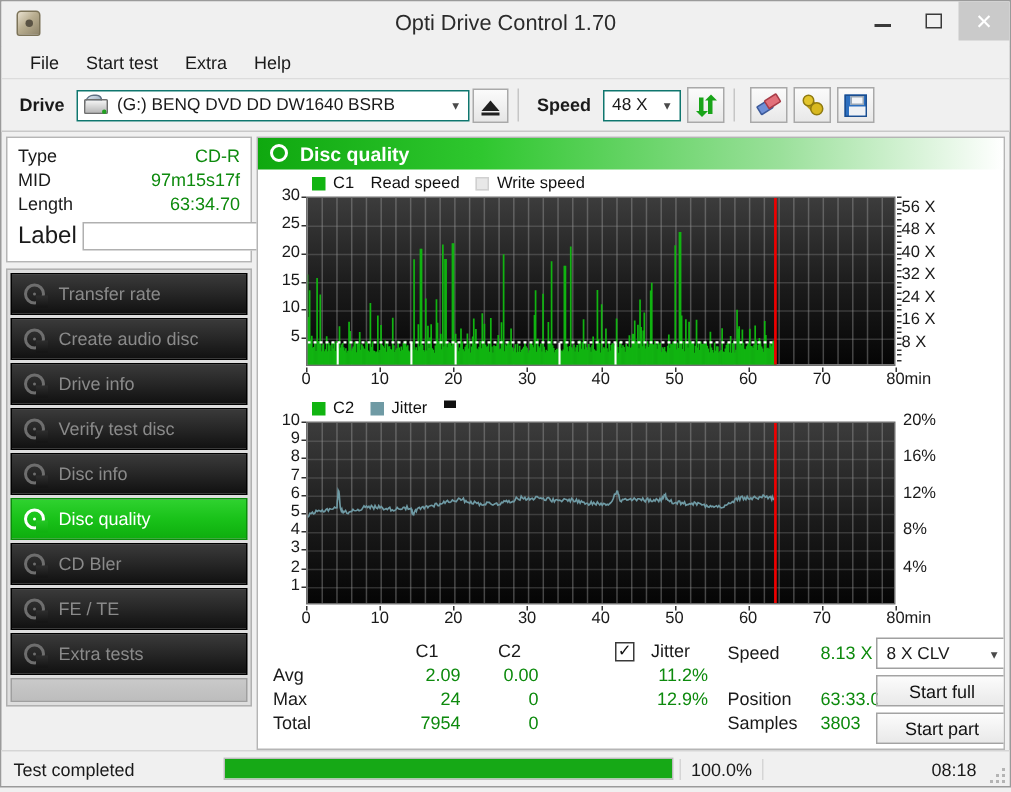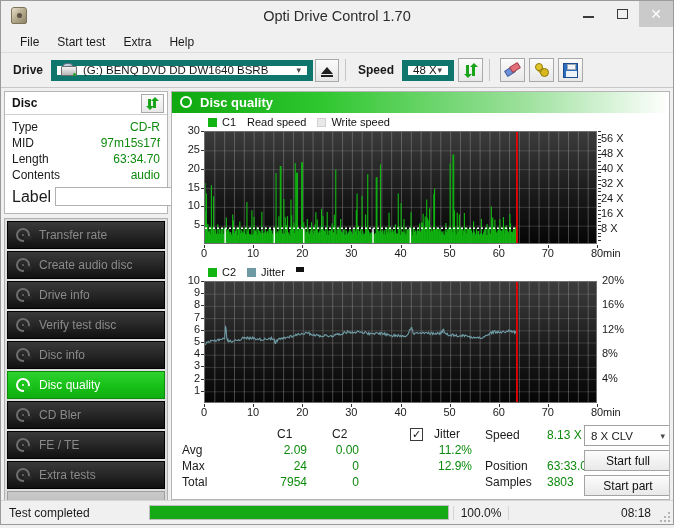--- a/index.html
+++ b/index.html
@@ -73,21 +73,21 @@
   .toolbar {
     height: 35px; flex: 0 0 35px;
     display: flex; align-items: center;
     padding: 0 6px;
     background: #f0f0f0;
     border-bottom: 1px solid #c8c8c8;
   }
   .tb-label { font-weight: bold; font-size: 12px; color: #1a1a1a; margin: 0 8px 0 6px; }
   .combo {
     height: 21px;
-    border: 6px solid #0f766e;
+    border: 1px solid #0f766e;
     background: #fff;
     display: flex; align-items: center;
     position: relative;
     font-size: 11.5px; color: #1a1a1a;
   }
   .combo .chev {
     position: absolute; right: 6px; top: 50%; transform: translateY(-50%);
     font-size: 9px; color: #4a4a4a;
   }
   .drive-combo { width: 262px; padding-left: 4px; }
@@ -390,47 +390,32 @@
           <span class="sh"></span>
         </span>
     </div>
   </div>
 
   <div class="body-wrap">
 
     <div class="leftcol">
 
       <div class="disc-panel">
-        <div class="disc-head">
-          <span class="disc-head-title">Disc</span>
-          <span class="disc-refresh">
-            <span class="ico-refresh" style="width:13px;height:13px;">
-              <span class="a1" style="left:2px;top:2px;height:8px;"></span>
-              <span class="a2" style="left:7px;top:3px;height:8px;"></span>
-              <span class="t1" style="left:0px;top:9px;"></span>
-              <span class="t2" style="left:5px;top:0px;"></span>
-            </span>
-          </span>
-        </div>
         <div class="disc-rows">
           <div class="drow">
             <span class="k">Type</span>
             <span class="v">CD-R</span>
           </div>
           <div class="drow">
             <span class="k">MID</span>
             <span class="v">97m15s17f</span>
           </div>
           <div class="drow">
             <span class="k">Length</span>
             <span class="v">63:34.70</span>
-          </div>
-          <div class="drow">
-            <span class="k">Contents</span>
-            <span class="v">audio</span>
           </div>
           <div class="label-row">
             <span class="k">Label</span>
             <input class="label-input" type="text" value="" style="">
             <span class="cd-btn">
               <span class="cd-glyph"></span>
             </span>
           </div>
         </div>
       </div>

